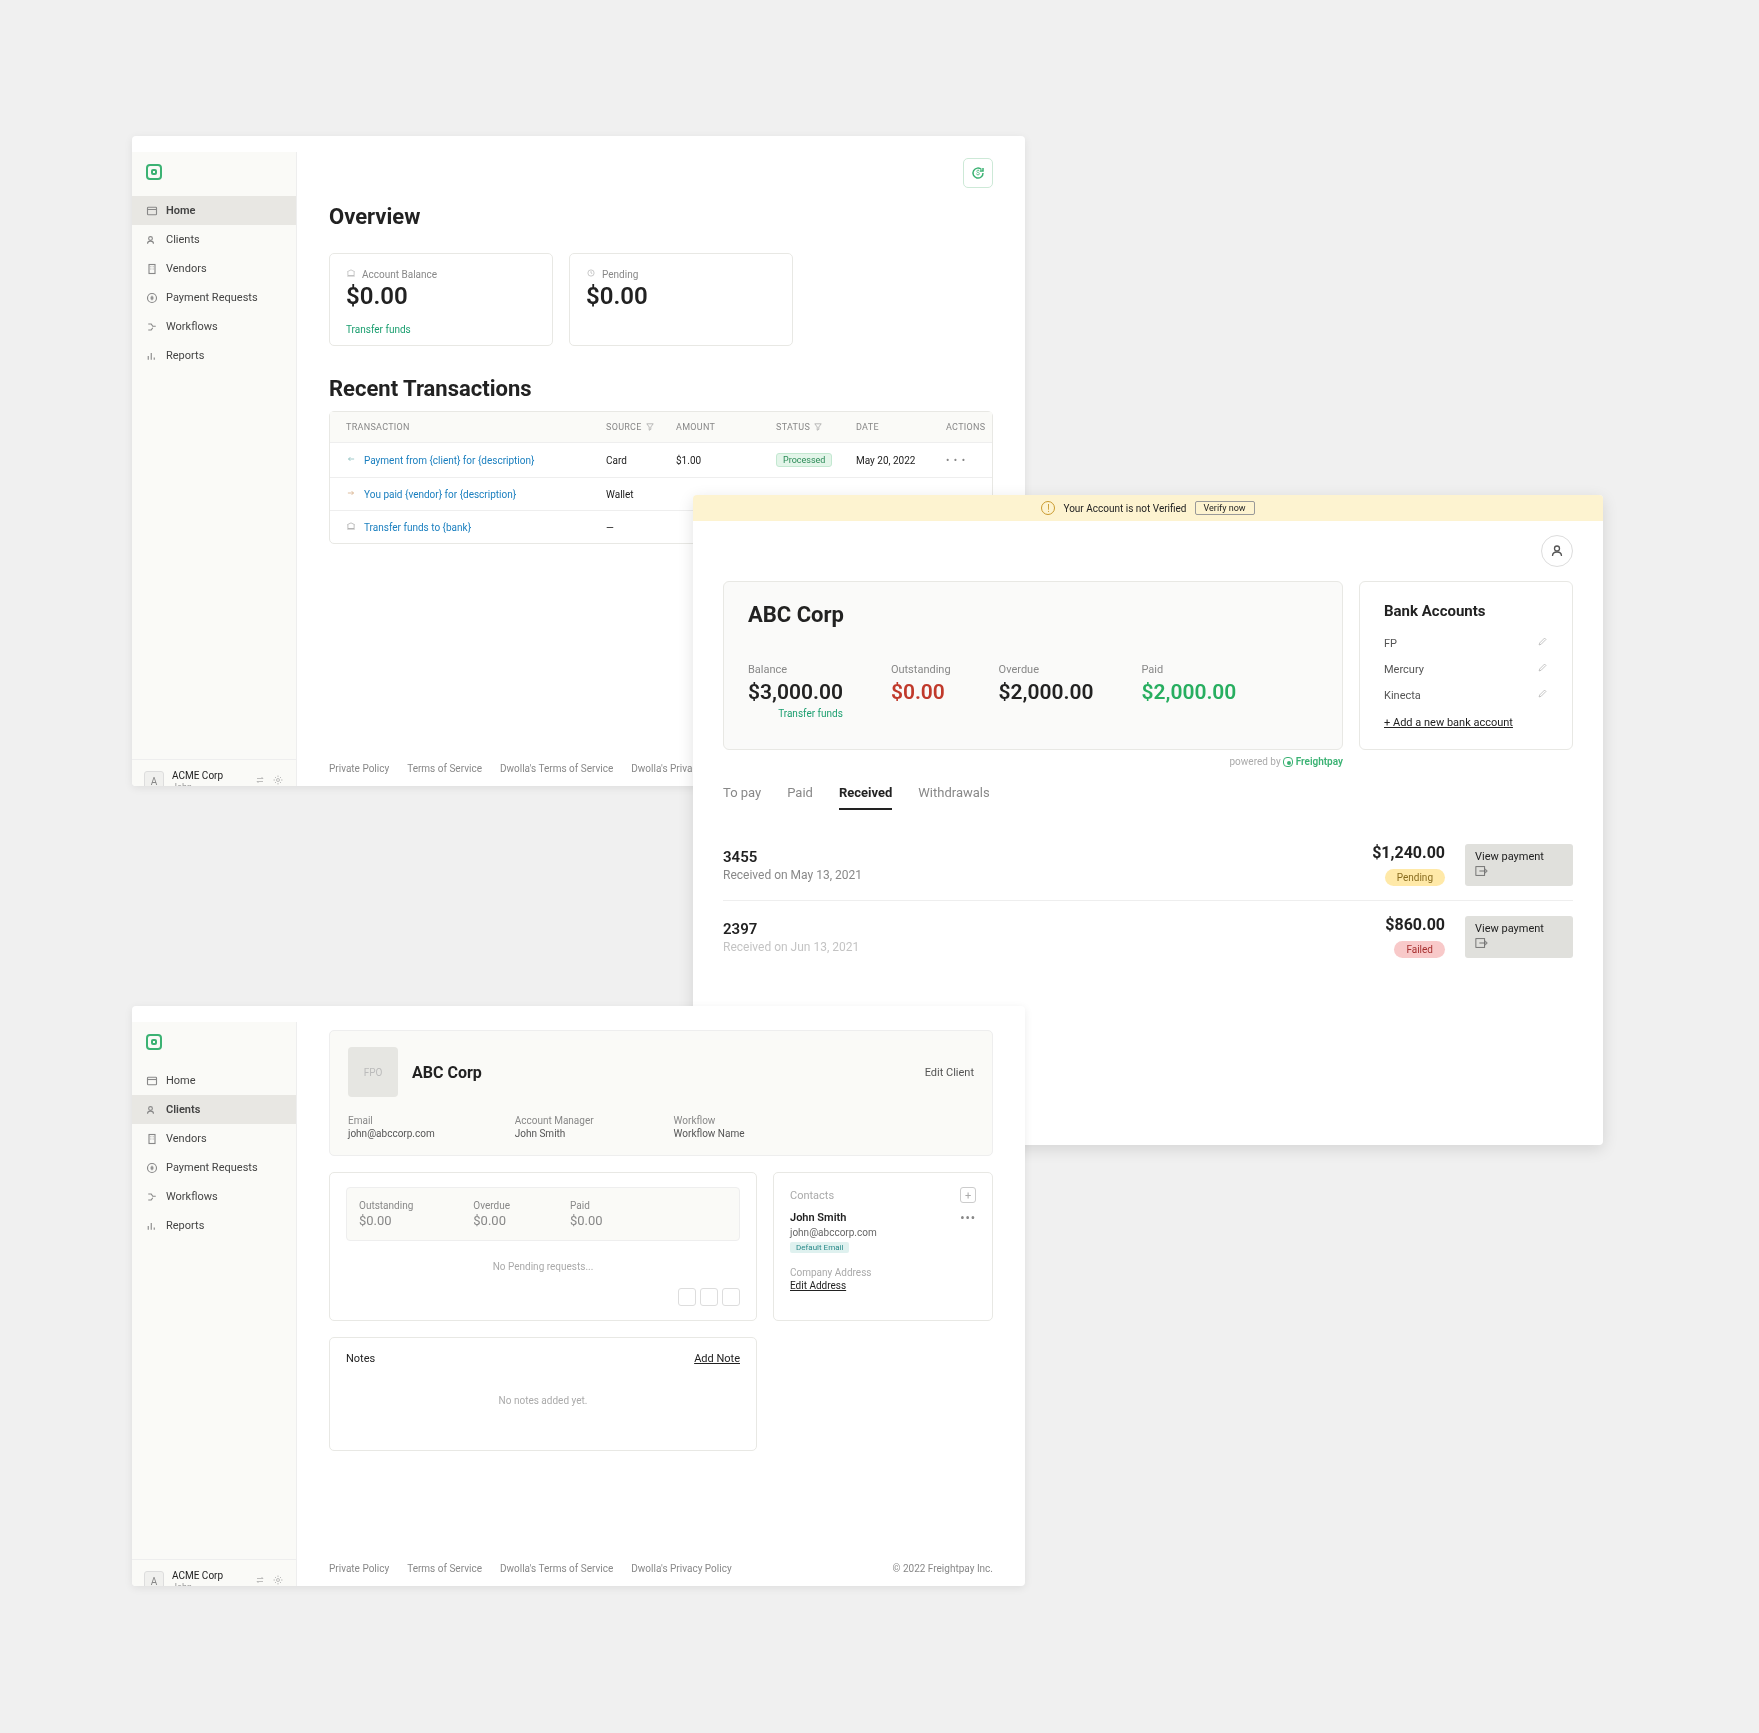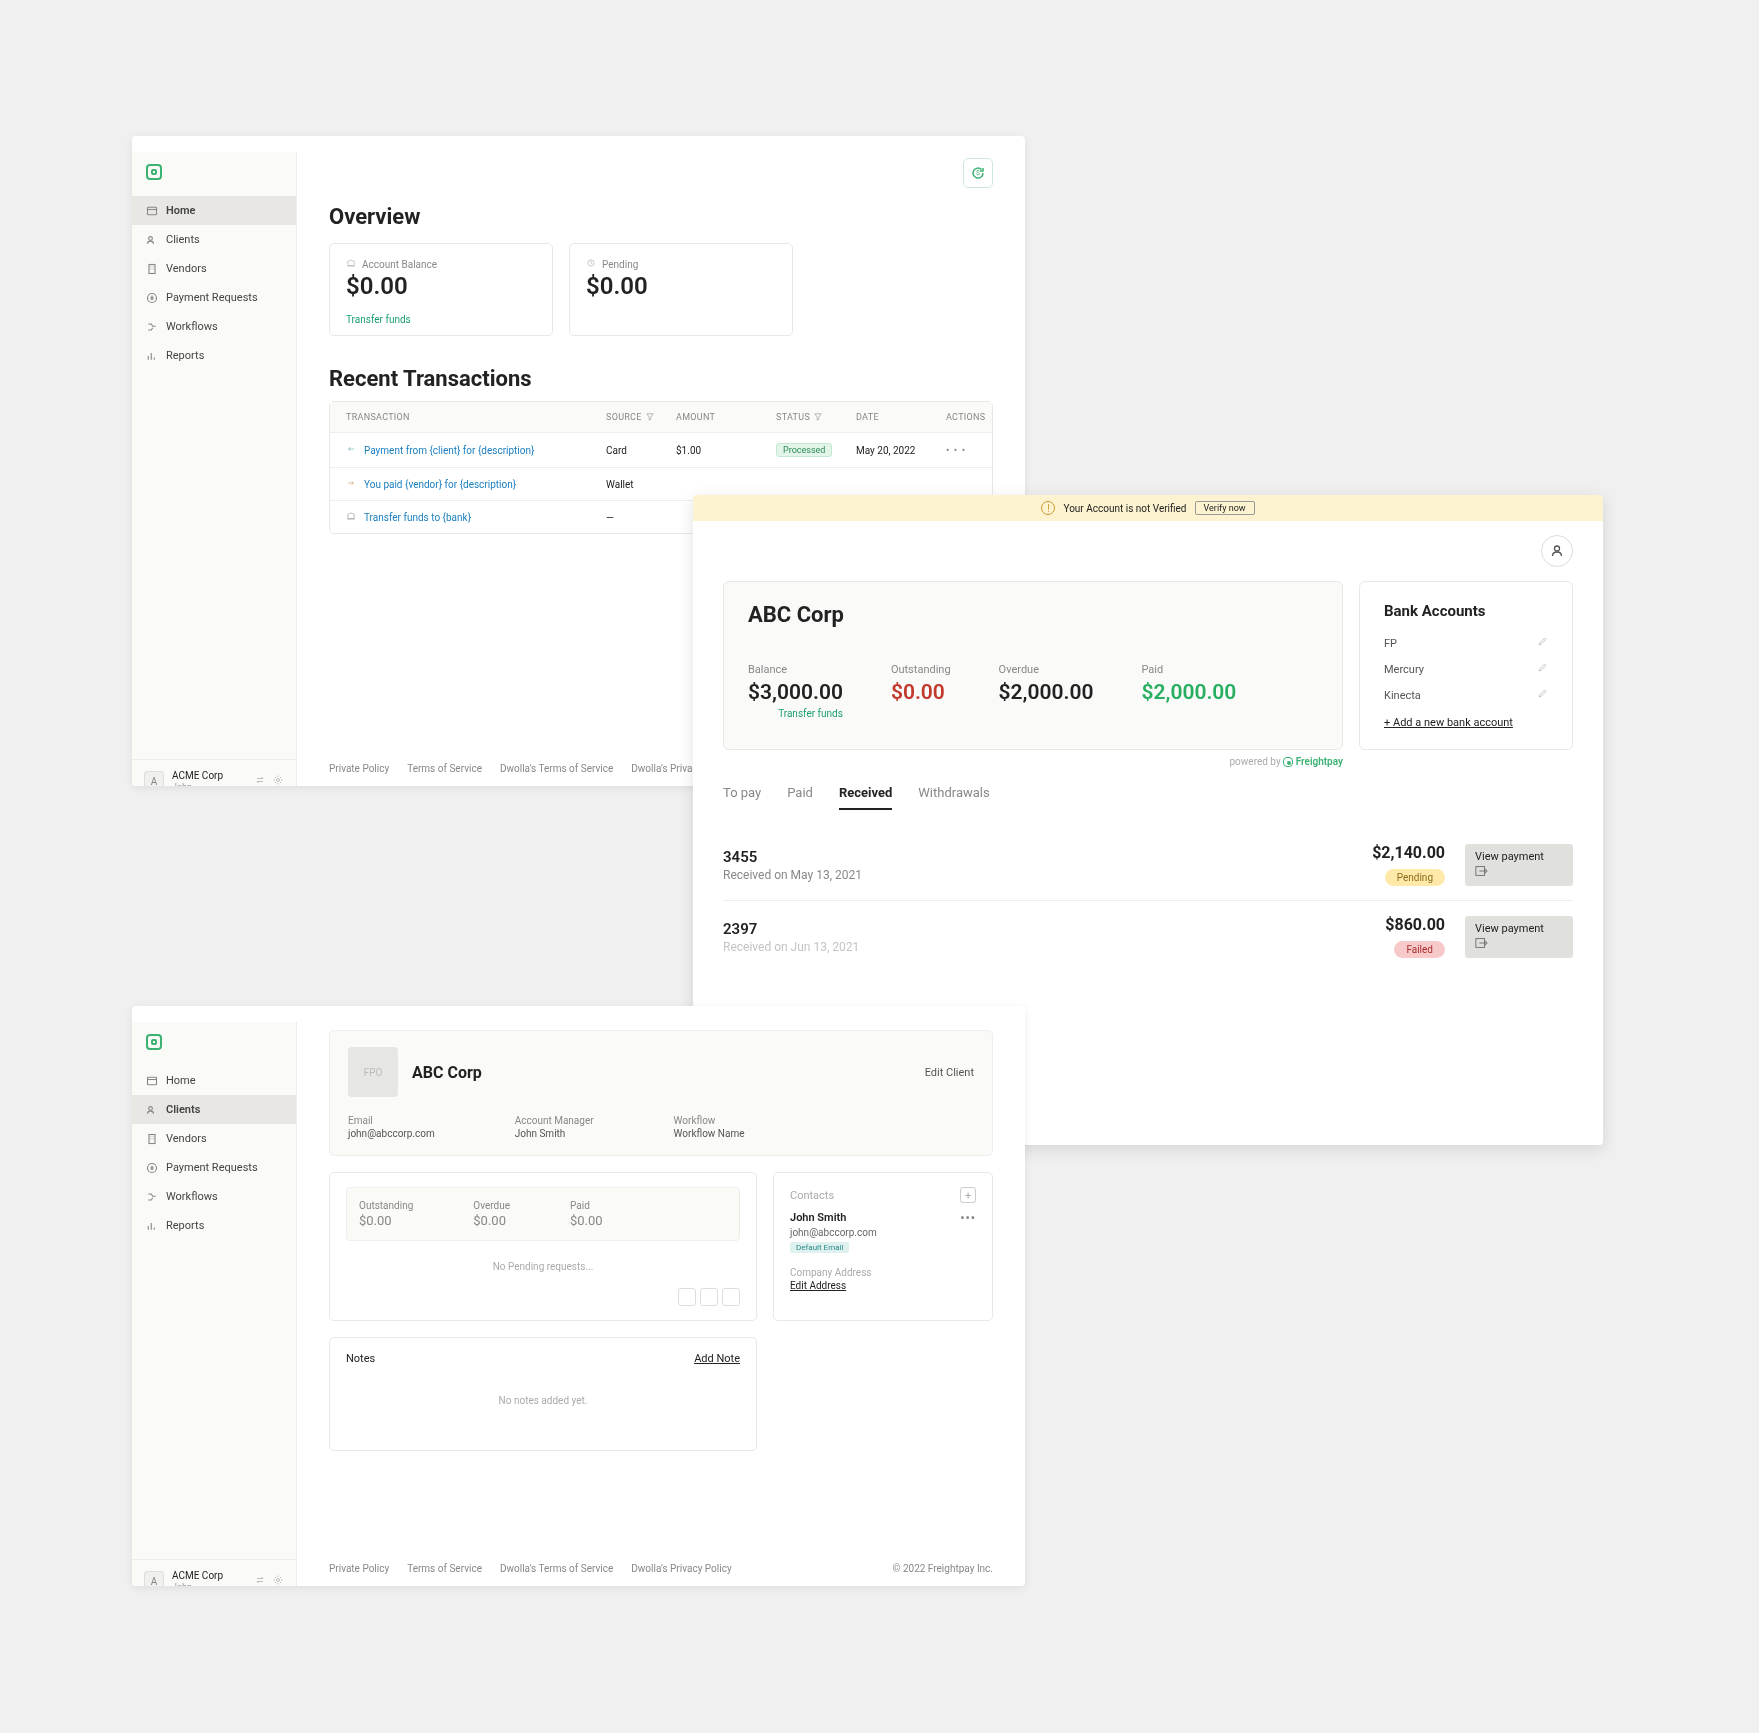--- a/index.html
+++ b/index.html
@@ -43,21 +43,21 @@
   .avatar-sq { width:20px;height:20px;background:#f0f0ee;border:1px solid #ddd;border-radius:3px;display:flex;align-items:center;justify-content:center;font-size:10px;color:#888;}
   .sidebar-footer .company {color:#222;line-height:1.2;}
   .sidebar-footer .user {color:#999;font-size:9px;}
   .sidebar-footer-icons { margin-left:auto; display:flex; gap:6px; color:#aaa;}
   .content1 { position:absolute; left:165px; right:0; top:0; bottom:0; padding:24px 32px 0; }
   .refresh-btn {
     position:absolute; right:32px; top:22px; width:30px; height:30px;
     border:1px solid #cde9d7; border-radius:5px; display:flex; align-items:center; justify-content:center;
     cursor:pointer;
   }
-  .h-overview { font-size:22px; font-weight:700; margin-top:44px; margin-bottom:14px; }
+  .h-overview { font-size:22px; font-weight:700; margin-top:44px; margin-bottom:24px; }
   .ov-cards { display:flex; gap:16px; }
   .ov-card { border:1px solid #e8e8e4; border-radius:5px; width:224px; padding:14px 16px 10px; }
   .ov-card .lab { font-size:10px; color:#888; display:flex; align-items:center; gap:6px;}
   .ov-card .val { font-size:24px; font-weight:600; margin-top:2px; }
   .ov-card .link { font-size:10px; color:#1a9e6f; margin-top:14px; display:block; cursor:pointer;}
   .h-recent { font-size:22px; font-weight:700; margin-top:30px; margin-bottom:10px;}
   .tx-table { border:1px solid #e8e8e4; border-radius:5px; }
   .tx-head, .tx-row { display:grid; grid-template-columns: 260px 70px 100px 80px 90px 70px; align-items:center; }
   .tx-head { background:#fafaf7; font-size:9px; color:#888; text-transform:uppercase; letter-spacing:.3px; padding:10px 16px; border-bottom:1px solid #eee;}
   .tx-head .hcell { display:flex; align-items:center; gap:4px;}
@@ -402,21 +402,21 @@
       <div class="tab active">Received</div>
       <div class="tab">Withdrawals</div>
     </div>
     <div class="p2-list">
       <div class="p2-item">
         <div class="info">
           <div class="tid">3455</div>
           <div class="meta">Received on May 13, 2021</div>
         </div>
         <div>
-          <div class="amt">$2,140.00</div>
+          <div class="amt">$1,240.00</div>
           <div class="status"><span class="pill pill-pending">Pending</span></div>
         </div>
         <div class="view-btn">
           <span>View payment</span>
           <span class="vi"><svg width="14" height="12" viewBox="0 0 16 12" stroke="#666" fill="none">
                 <rect x="1" y="1" width="10" height="10"></rect>
                 <path d="M5 6h8M11 3l3 3-3 3"></path>
               </svg></span>
         </div>
       </div>

